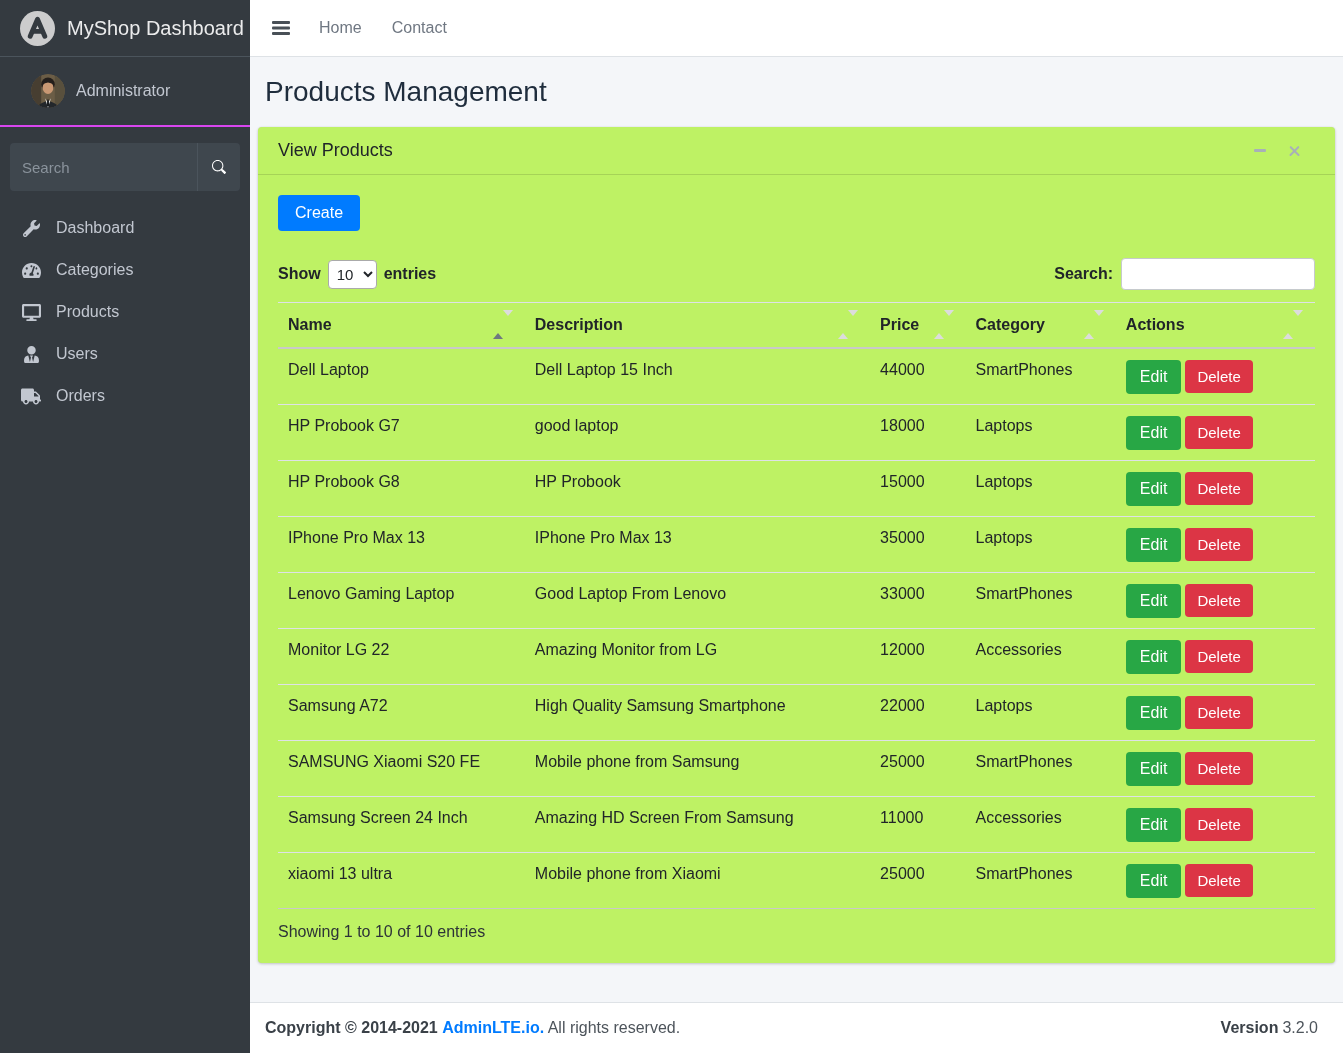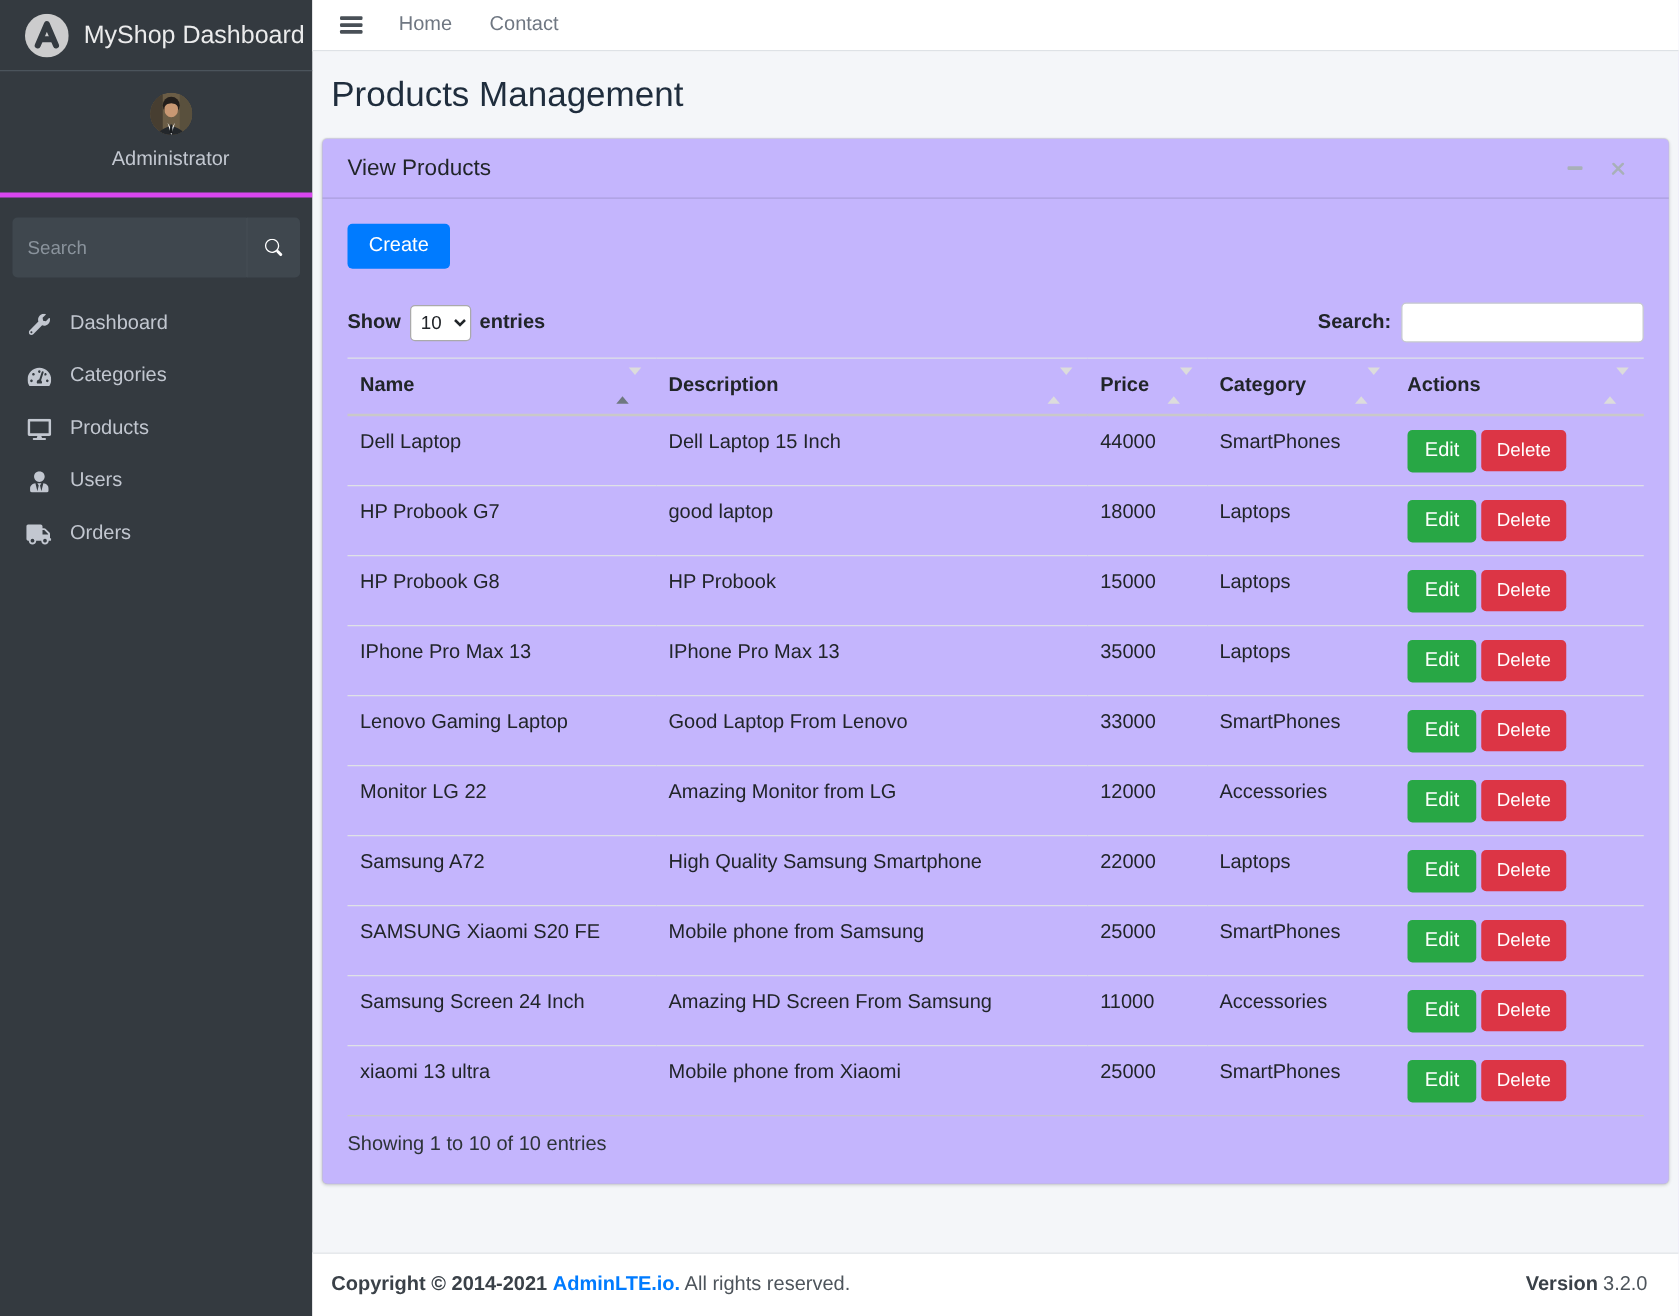--- a/index.html
+++ b/index.html
@@ -9,21 +9,21 @@
     font-family:"Liberation Sans","DejaVu Sans",sans-serif;
     font-size:16px; color:#212529; background:var(--page-bg,#f4f6f9);
   }
   .app { display:flex; width:100%; height:100%;justify-content:flex-end; }
 
   
   .sidebar { width:250px; flex-shrink:0; background:var(--sidebar-bg,#343a40); color:#c2c7d0; display:flex; flex-direction:column; }
   .brand { height:57px; display:flex; align-items:center; gap:12px; padding:0 12px 0 20px; border-bottom:1px solid #4b545c; cursor:pointer; }
   .brand-logo { width:35px; height:35px; flex-shrink:0; opacity:.92; }
   .brand-text { font-size:20px; font-weight:300; color:rgba(255,255,255,.9); white-space:nowrap; }
-  .user-panel { display:flex; align-items:center; gap:11px; padding:17px 8px 17px 31px; border-bottom:4px solid #d946ef;flex-direction:column; }
+  .user-panel { display:flex; align-items:center; gap:11px; padding:17px 8px 17px 31px; border-bottom:2px solid #d946ef; }
   .avatar { width:34px; height:34px; border-radius:50%; overflow:hidden; flex-shrink:0; }
   .user-name { color:#c2c7d0; cursor:pointer; }
   .sidebar-search { display:flex; margin:16px 10px 8px; height:48px; }
   .sidebar-search input {
     flex:1; min-width:0; background:#3f474e; border:none; border-radius:4px 0 0 4px;
     color:#fff; font-size:15px; padding:0 12px; outline:none;
     font-family:"Liberation Sans","DejaVu Sans",sans-serif;
   }
   .sidebar-search input::placeholder { color:#8a939c; }
   .sidebar-search button {
@@ -31,30 +31,30 @@
     border-radius:0 4px 4px 0; display:flex; align-items:center; justify-content:center; cursor:pointer;
   }
   .nav { list-style:none; margin:8px 0 0; padding:0 8px; }
   .nav-item { display:flex; align-items:center; padding:12px 8px; border-radius:4px; cursor:pointer; color:#c2c7d0; }
   .nav-icon { width:22px; margin-left:4px; margin-right:14px; display:flex; justify-content:center; align-items:center; }
   .nav-icon svg { fill:#c2c7d0; }
   .nav-label { font-size:16px; }
 
   
   .main { flex:1; min-width:0; display:flex; flex-direction:column; background:var(--page-bg,#f4f6f9); }
-  .navbar { height:41px; background:#fff; border-bottom:1px solid #dee2e6; display:flex; align-items:center; padding:0 8px; flex-shrink:0; }
+  .navbar { height:57px; background:#fff; border-bottom:1px solid #dee2e6; display:flex; align-items:center; padding:0 8px; flex-shrink:0; }
   .hamburger { padding:12px 14px; cursor:pointer; display:flex; align-items:center; }
   .hamburger .bars { width:18px; height:2.4px; background:#495057; border-radius:1px; box-shadow:0 5.5px 0 #495057, 0 11px 0 #495057; margin-bottom:11px; }
   .nav-link { color:#6f7782; padding:8px 15px; cursor:pointer; text-decoration:none; }
 
   .content-header { padding:19px 15px; }
   .page-title { margin:0; font-size:28px; font-weight:500; color:#1f2d3d; }
 
   .content { padding:0 8px 16px; flex:1; }
-  .card { background:#c4b5fd; border-radius:4px; box-shadow:0 0 1px rgba(0,0,0,.125), 0 1px 3px rgba(0,0,0,.2); }
+  .card { background:#bef264; border-radius:4px; box-shadow:0 0 1px rgba(0,0,0,.125), 0 1px 3px rgba(0,0,0,.2); }
   .card-header { padding:13px 20px; border-bottom:1px solid rgba(0,0,0,.125); display:flex; align-items:center; }
   .card-title { font-size:18px; font-weight:400; color:#212529; }
   .card-tools { margin-left:auto; display:flex; align-items:center; gap:20px; padding-right:14px; }
   .tool-btn { cursor:pointer; display:flex; align-items:center; justify-content:center; width:14px; height:14px; position:relative; }
   .icon-minus { width:12px; height:2.4px; background:#a8b0b8; border-radius:1px; }
   .icon-close { position:relative; width:13px; height:13px; }
   .icon-close::before, .icon-close::after {
     content:""; position:absolute; left:0; top:5.5px; width:13px; height:2.4px; background:#a8b0b8; border-radius:1px;
   }
   .icon-close::before { transform:rotate(45deg); }

